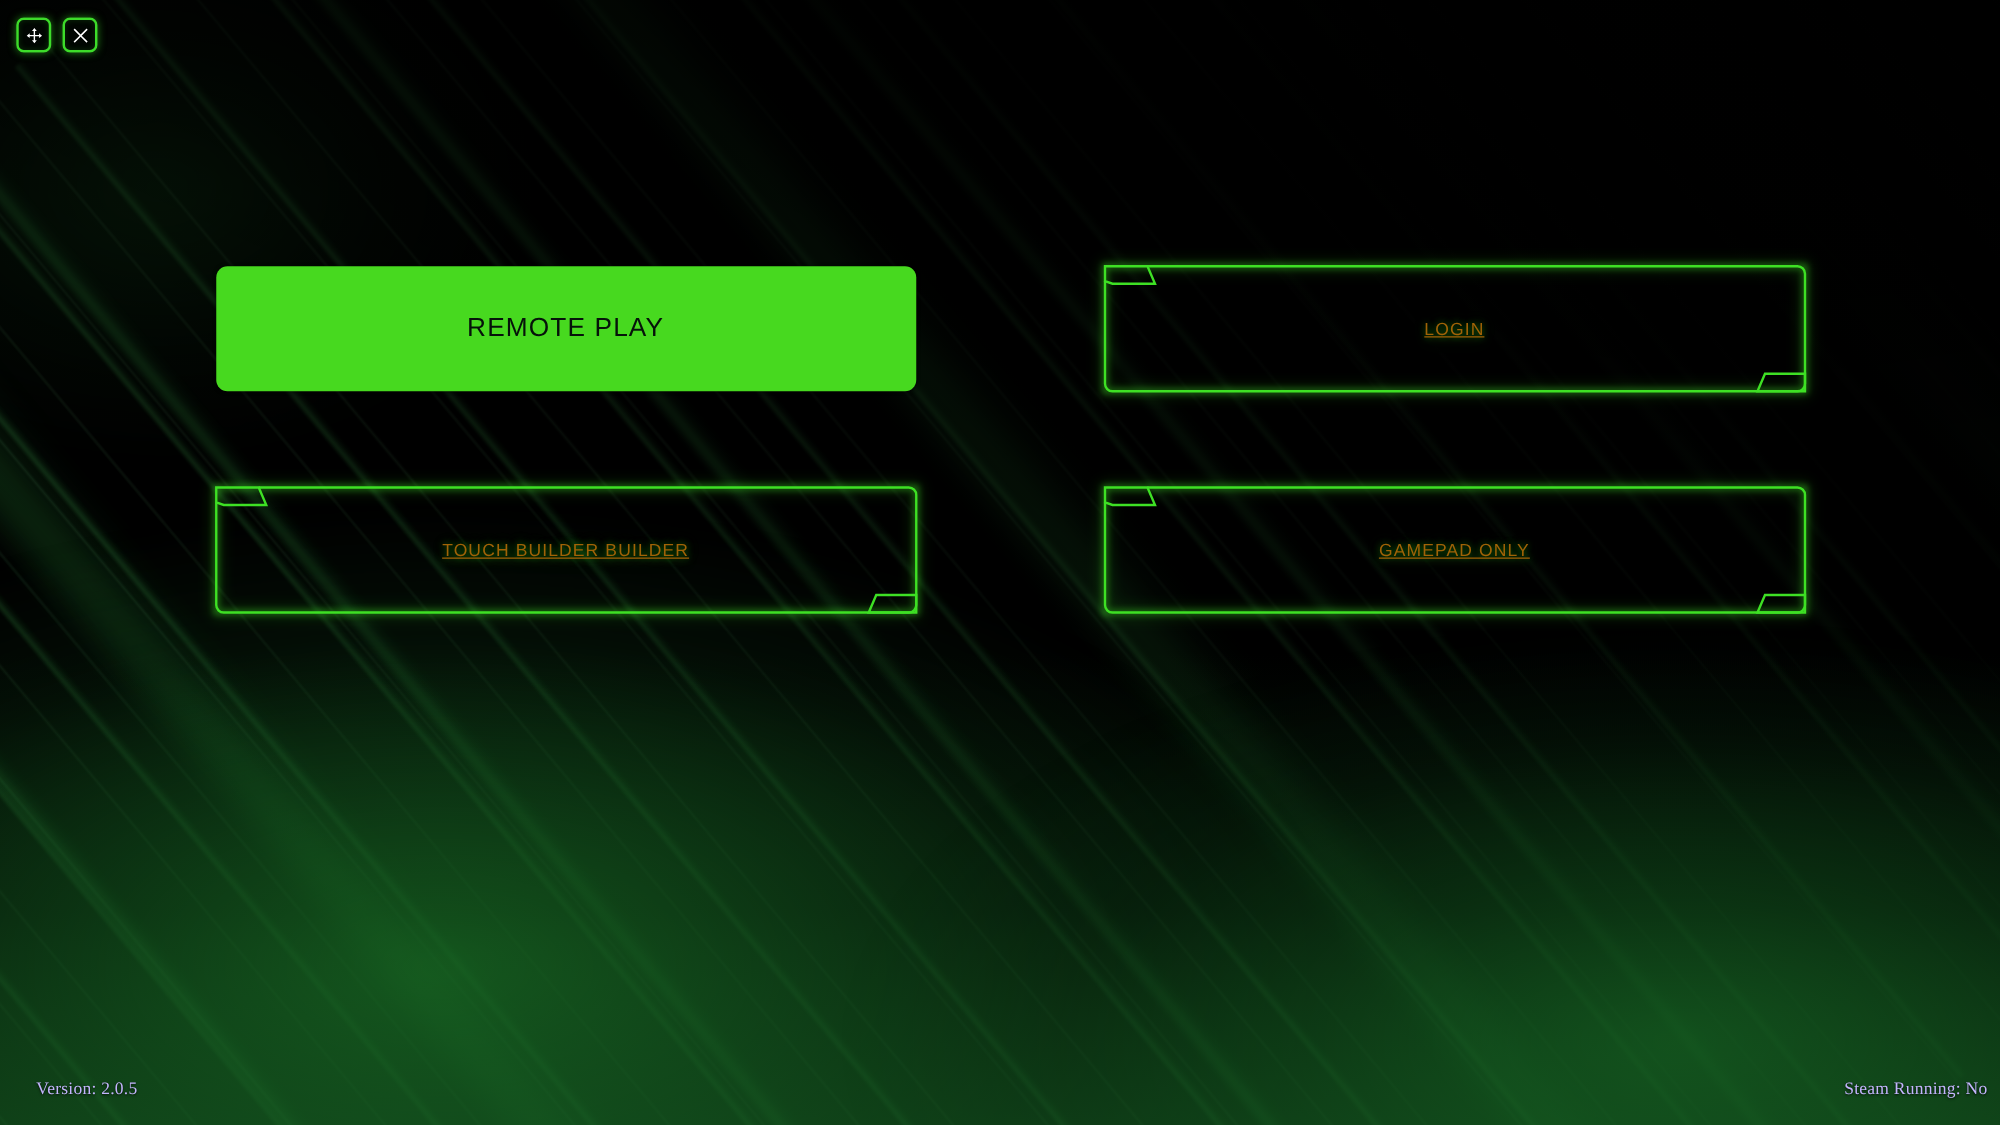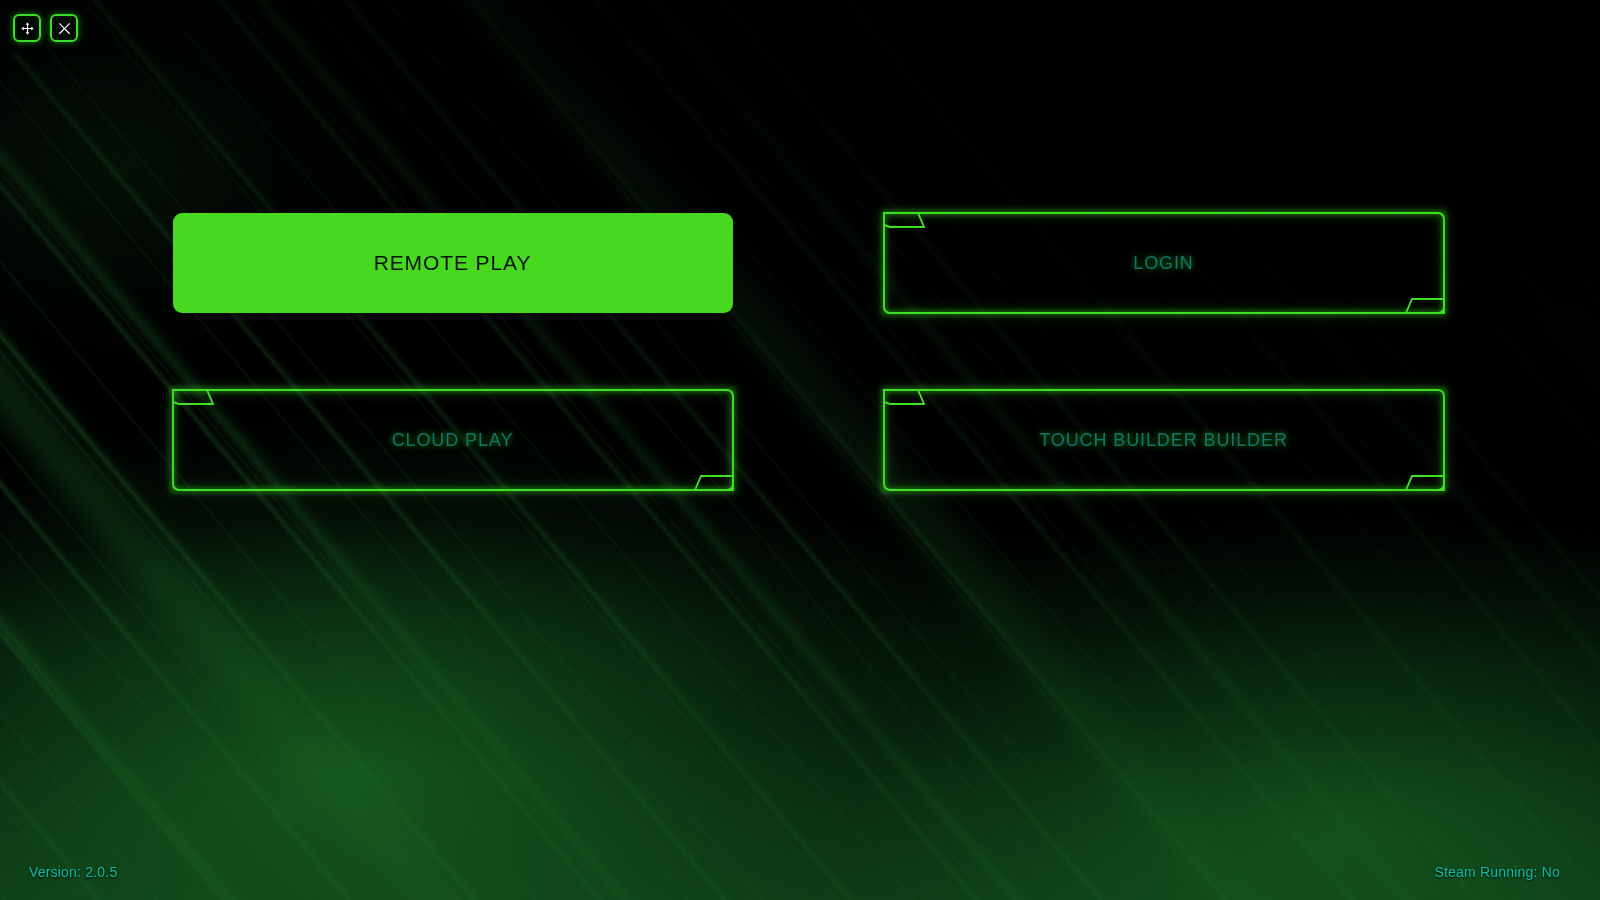--- a/index.html
+++ b/index.html
@@ -254,43 +254,44 @@
     fill: none;
     stroke: #3ee024;
     stroke-width: 1.9;
   }
   .btn-outline .btn-label {
     position: absolute;
     inset: 0;
     display: flex;
     align-items: center;
     justify-content: center;
-    color: #0f766e;
-    font-size: 18px;
+    color: #a16207;
+    font-size: 14px;
     letter-spacing: .9px;
     font-weight: 400;
     font-family: "Liberation Sans", sans-serif;
     text-shadow: 0 0 6px rgba(53,221,31,0.55),
                  0 0 14px rgba(53,221,31,0.22);
+    text-decoration: underline;
   }
 
   
   .status-text {
     position: absolute;
     bottom: 20px;
-    font-family: Liberation Sans, sans-serif;
+    font-family: Liberation Serif, serif;
     font-size: 14px;
-    color: #14b8a6;
+    color: #c4b5fd;
     letter-spacing: .2px;
     text-shadow: 0 1px 2px rgba(0,0,0,0.85);
     z-index: 30;
     white-space: nowrap;
   }
   #version-label { left: 29px; }
-  #steam-status  { right: 40px; margin-top: 16px; }
+  #steam-status  { right: 10px; margin-top: 16px; }
 </style>
 </head>
 <body>
 
 <div id="bg-root">
   <div class="bg-glow-c"></div>
   <div class="streaks">
     <div class="streaks-band sb3"></div>
     <div class="streaks-band sb2"></div>
     <div class="streaks-band sb1"></div>
@@ -338,45 +339,45 @@
         <path class="glow-wide" d="M12 14 H572 V114 H12 Z"></path>
         <path class="glow-mid" d="M12 14 H572 V114 H12 Z"></path>
         <path class="line" d="M46 14 H566 A6 6 0 0 1 572 20 V108 A6 6 0 0 1 566 114 H18 A6 6 0 0 1 12 108 V26"></path>
         <path class="line" d="M12 26 L12 14 L46 14 L52 28 L18 28 Z"></path>
         <path class="line" d="M534 114 L540 100 L572 100 L572 114 Z"></path>
       </g>
     </svg>
     <span class="btn-label">LOGIN</span>
   </button>
 
-  <button class="btn-outline">
-    <svg class="frame-svg" viewBox="0 0 584 128" preserveAspectRatio="none">
-      <g>
-        <path class="glow-wide" d="M12 14 H572 V114 H12 Z"></path>
-        <path class="glow-mid" d="M12 14 H572 V114 H12 Z"></path>
-        <path class="line" d="M46 14 H566 A6 6 0 0 1 572 20 V108 A6 6 0 0 1 566 114 H18 A6 6 0 0 1 12 108 V26"></path>
-        <path class="line" d="M12 26 L12 14 L46 14 L52 28 L18 28 Z"></path>
-        <path class="line" d="M534 114 L540 100 L572 100 L572 114 Z"></path>
-      </g>
-    </svg>
-    <span class="btn-label">CLOUD PLAY</span>
-  </button>
 
   <button class="btn-outline">
     <svg class="frame-svg" viewBox="0 0 584 128" preserveAspectRatio="none">
       <g>
         <path class="glow-wide" d="M12 14 H572 V114 H12 Z"></path>
         <path class="glow-mid" d="M12 14 H572 V114 H12 Z"></path>
         <path class="line" d="M46 14 H566 A6 6 0 0 1 572 20 V108 A6 6 0 0 1 566 114 H18 A6 6 0 0 1 12 108 V26"></path>
         <path class="line" d="M12 26 L12 14 L46 14 L52 28 L18 28 Z"></path>
         <path class="line" d="M534 114 L540 100 L572 100 L572 114 Z"></path>
       </g>
     </svg>
     <span class="btn-label">TOUCH BUILDER BUILDER</span>
   </button>
 
+  <button class="btn-outline">
+    <svg class="frame-svg" viewBox="0 0 584 128" preserveAspectRatio="none">
+      <g>
+        <path class="glow-wide" d="M12 14 H572 V114 H12 Z"></path>
+        <path class="glow-mid" d="M12 14 H572 V114 H12 Z"></path>
+        <path class="line" d="M46 14 H566 A6 6 0 0 1 572 20 V108 A6 6 0 0 1 566 114 H18 A6 6 0 0 1 12 108 V26"></path>
+        <path class="line" d="M12 26 L12 14 L46 14 L52 28 L18 28 Z"></path>
+        <path class="line" d="M534 114 L540 100 L572 100 L572 114 Z"></path>
+      </g>
+    </svg>
+    <span class="btn-label">GAMEPAD ONLY</span>
+  </button>
 
 
 </div>
 
 <div class="status-text" id="version-label">Version: 2.0.5</div>
 
 <div class="status-text" id="steam-status">Steam Running: No</div>
 
 </body></html>

